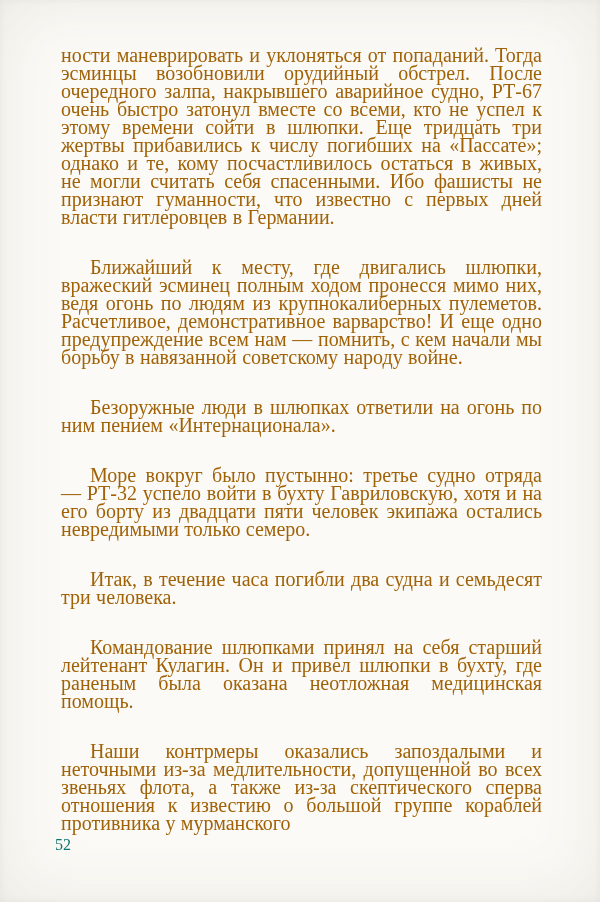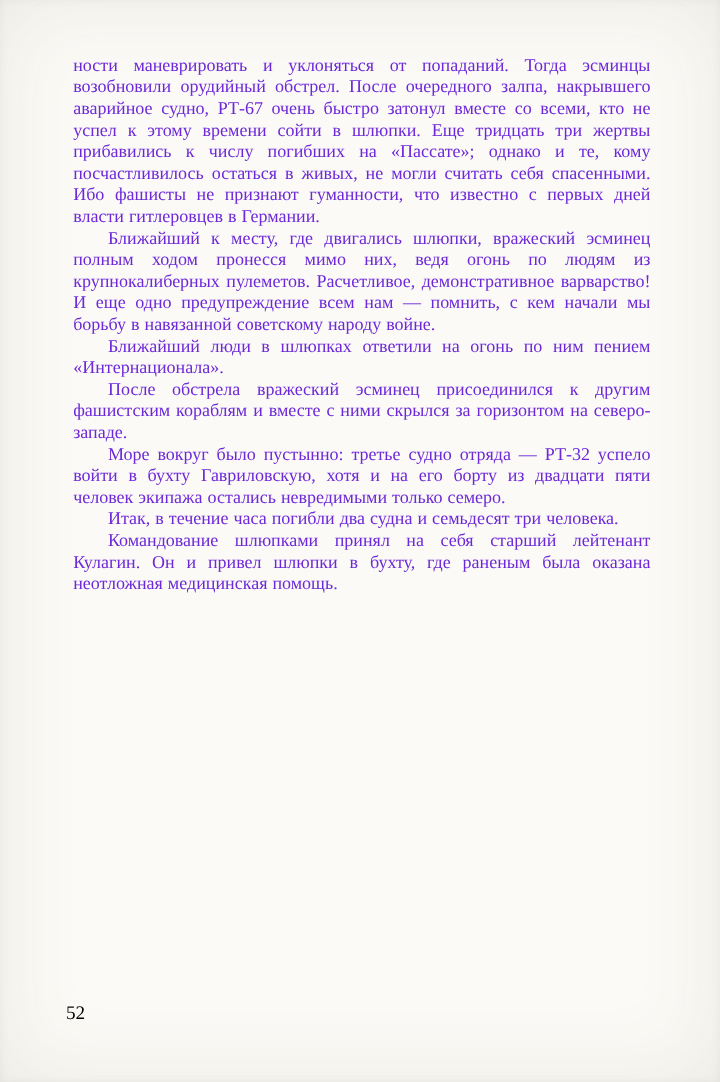--- a/index.html
+++ b/index.html
@@ -16,48 +16,49 @@
     width: 600px; height: 902px;
     background: #fbfaf6;
     box-shadow: inset 0 0 70px rgba(90, 85, 70, 0.10),
                 inset 0 0 8px rgba(0, 0, 0, 0.05);
   }
   .text-block {
     position: absolute;
     left: 61px;
     top: 46px;
     width: 481px;
-    color: #6d28d9;
-    font-size: 15px;
+    color: #a16207;
+    font-size: 20px;
     line-height: 18px;
     text-align: justify;
     word-spacing: 0.4px;
   }
   .text-block p {
     margin: 0;
     padding: 0;
   }
   .text-block p.indent {
     text-indent: 29px;
+    margin-top: 32px;
   }
   .page-number {
     position: absolute;
     left: 55px;
     top: 836px;
     font-size: 16px;
-    color: #000000;
+    color: #0f766e;
   }
 </style>
 </head>
 <body>
 
 <div class="book-page">
   <div class="text-block" id="paragraph-container">
       <p>ности маневрировать и уклоняться от попаданий. Тогда эсминцы возобновили орудийный обстрел. После очередного залпа, накрывшего аварийное судно, РТ-67 очень быстро затонул вместе со всеми, кто не успел к этому времени сойти в шлюпки. Еще тридцать три жертвы прибавились к числу погибших на «Пассате»; однако и те, кому посчастливилось остаться в живых, не могли считать себя спасенными. Ибо фашисты не признают гуманности, что известно с первых дней власти гитлеровцев в Германии.</p>
       <p class="indent">Ближайший к месту, где двигались шлюпки, вражеский эсминец полным ходом пронесся мимо них, ведя огонь по людям из крупнокалиберных пулеметов. Расчетливое, демонстративное варварство! И еще одно предупреждение всем нам — помнить, с кем начали мы борьбу в навязанной советскому народу войне.</p>
-      <p class="indent">Ближайший люди в шлюпках ответили на огонь по ним пением «Интернационала».</p>
-      <p class="indent">После обстрела вражеский эсминец присоединился к другим фашистским кораблям и вместе с ними скрылся за горизонтом на северо-западе.</p>
+      <p class="indent">Безоружные люди в шлюпках ответили на огонь по ним пением «Интернационала».</p>
       <p class="indent">Море вокруг было пустынно: третье судно отряда — РТ-32 успело войти в бухту Гавриловскую, хотя и на его борту из двадцати пяти человек экипажа остались невредимыми только семеро.</p>
       <p class="indent">Итак, в течение часа погибли два судна и семьдесят три человека.</p>
       <p class="indent">Командование шлюпками принял на себя старший лейтенант Кулагин. Он и привел шлюпки в бухту, где раненым была оказана неотложная медицинская помощь.</p>
+      <p class="indent">Наши контрмеры оказались запоздалыми и неточными из-за медлительности, допущенной во всех звеньях флота, а также из-за скептического сперва отношения к известию о большой группе кораблей противника у мурманского</p>
     </div>
   <div class="page-number">52</div>
 </div>
 
 </body></html>

